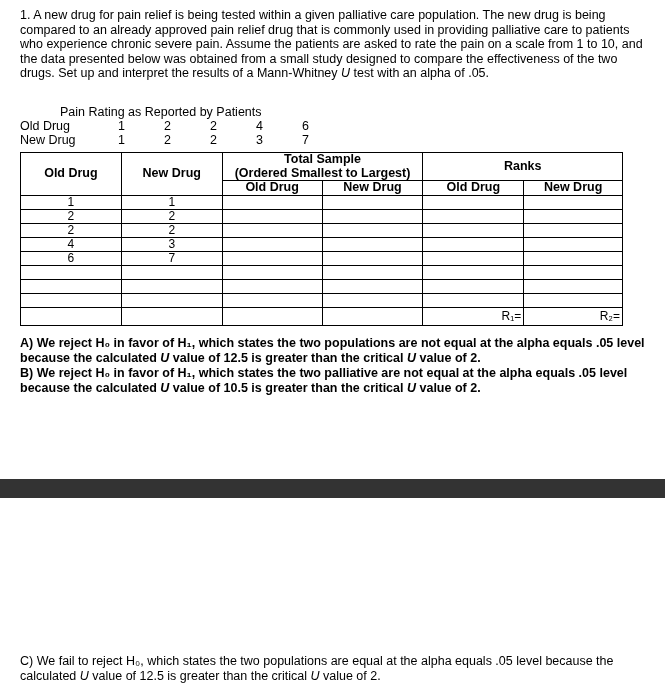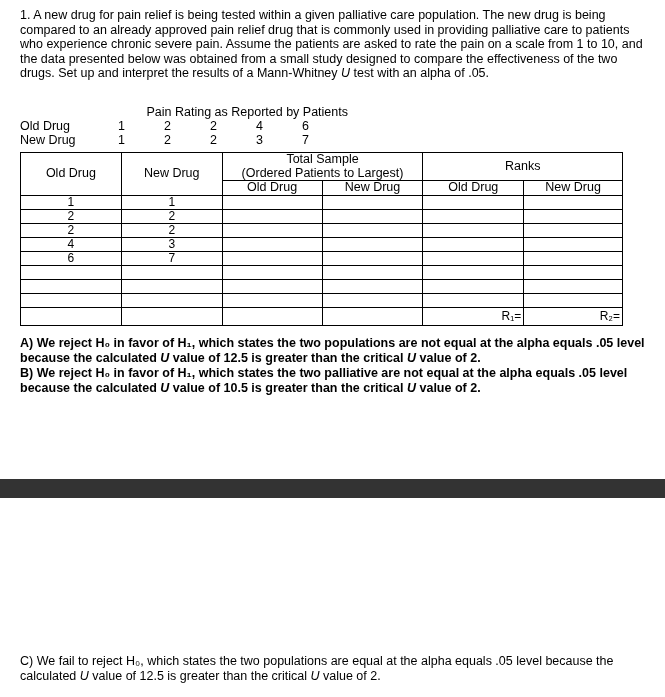--- a/index.html
+++ b/index.html
@@ -22,40 +22,40 @@
     width: 632px;
     margin: 0;
     line-height: 14.6px;
   }
 
   .pain-block {
     position: absolute;
     left: 20px; top: 105px;
     line-height: 14.2px;
   }
-  .pain-title { margin-left: 40px; text-align: right; }
+  .pain-title { margin-left: 40px; }
   .pain-row { display: flex; }
   .pain-label { width: 98px; flex: 0 0 98px; }
   .pv { width: 46px; flex: 0 0 46px; }
 
   table.main-table {
     position: absolute;
     left: 20px; top: 152px;
     width: 603px;
     border-collapse: collapse;
     table-layout: fixed;
   }
   table.main-table th, table.main-table td {
     border: 1px solid #000;
     padding: 0 2px;
     text-align: center;
     vertical-align: middle;
   }
   table.main-table th {
-    font-weight: normal;
+    font-weight: bold;
     font-size: 12.5px;
     line-height: 13.5px;
   }
   table.main-table td {
     font-size: 12px;
     height: 13px;
     line-height: 13px;
   }
   tr.r-row td { height: 17px; text-align: right; }
 
@@ -115,21 +115,21 @@
       <col style="width:16.75%">
         <col style="width:16.75%">
         <col style="width:16.4%">
     </colgroup>
     <thead>
       <tr>
         <th rowspan="2">Old Drug</th>
         <th rowspan="2">New Drug</th>
         <th colspan="2">
           <div>Total Sample</div>
-          <div>(Ordered Patients to Largest)</div>
+          <div>(Ordered Smallest to Largest)</div>
         </th>
         <th colspan="2">Ranks</th>
       </tr>
       <tr>
         <th>Old Drug</th>
         <th>New Drug</th>
         <th>Old Drug</th>
         <th>New Drug</th>
       </tr>
     </thead>

